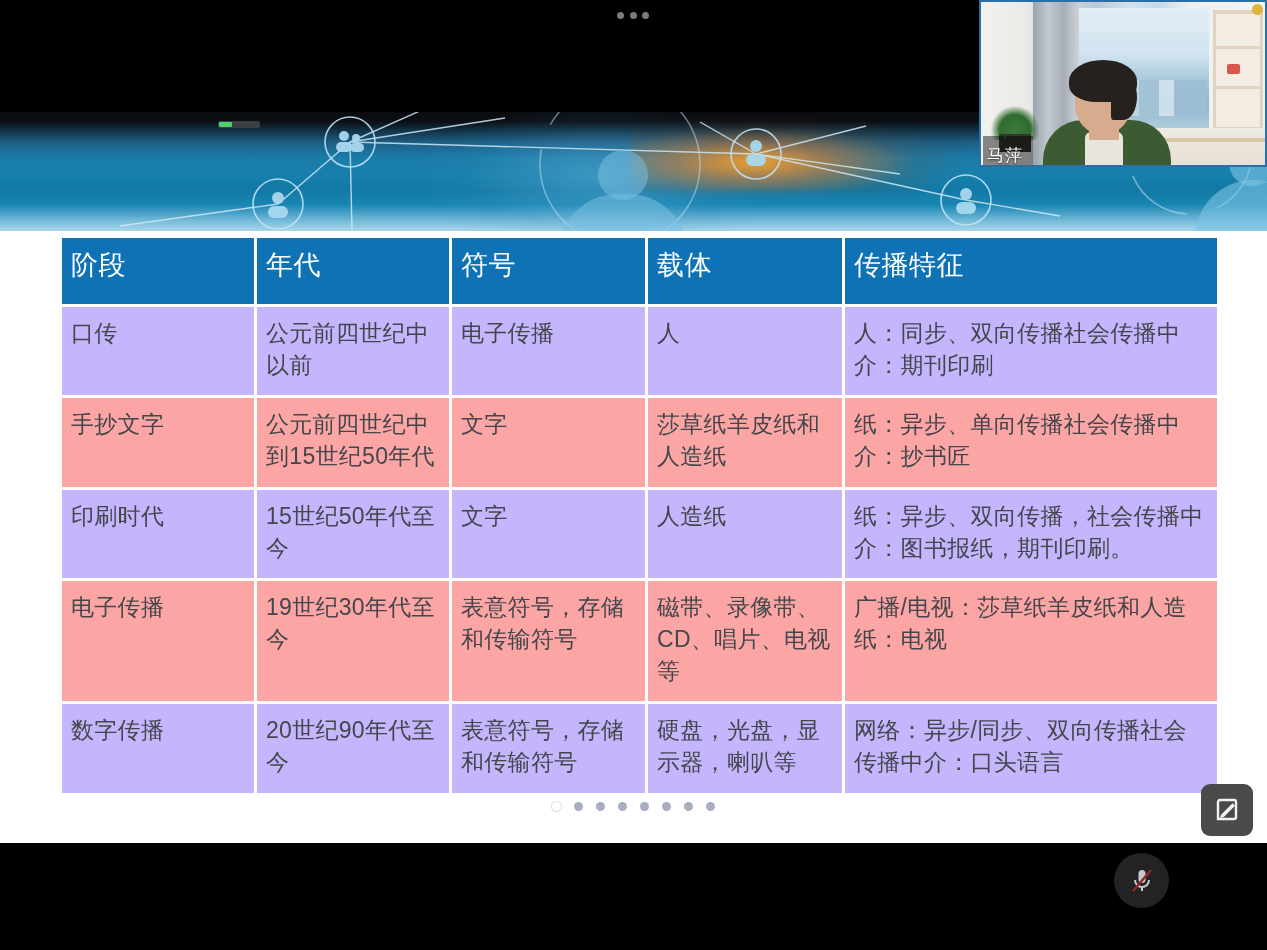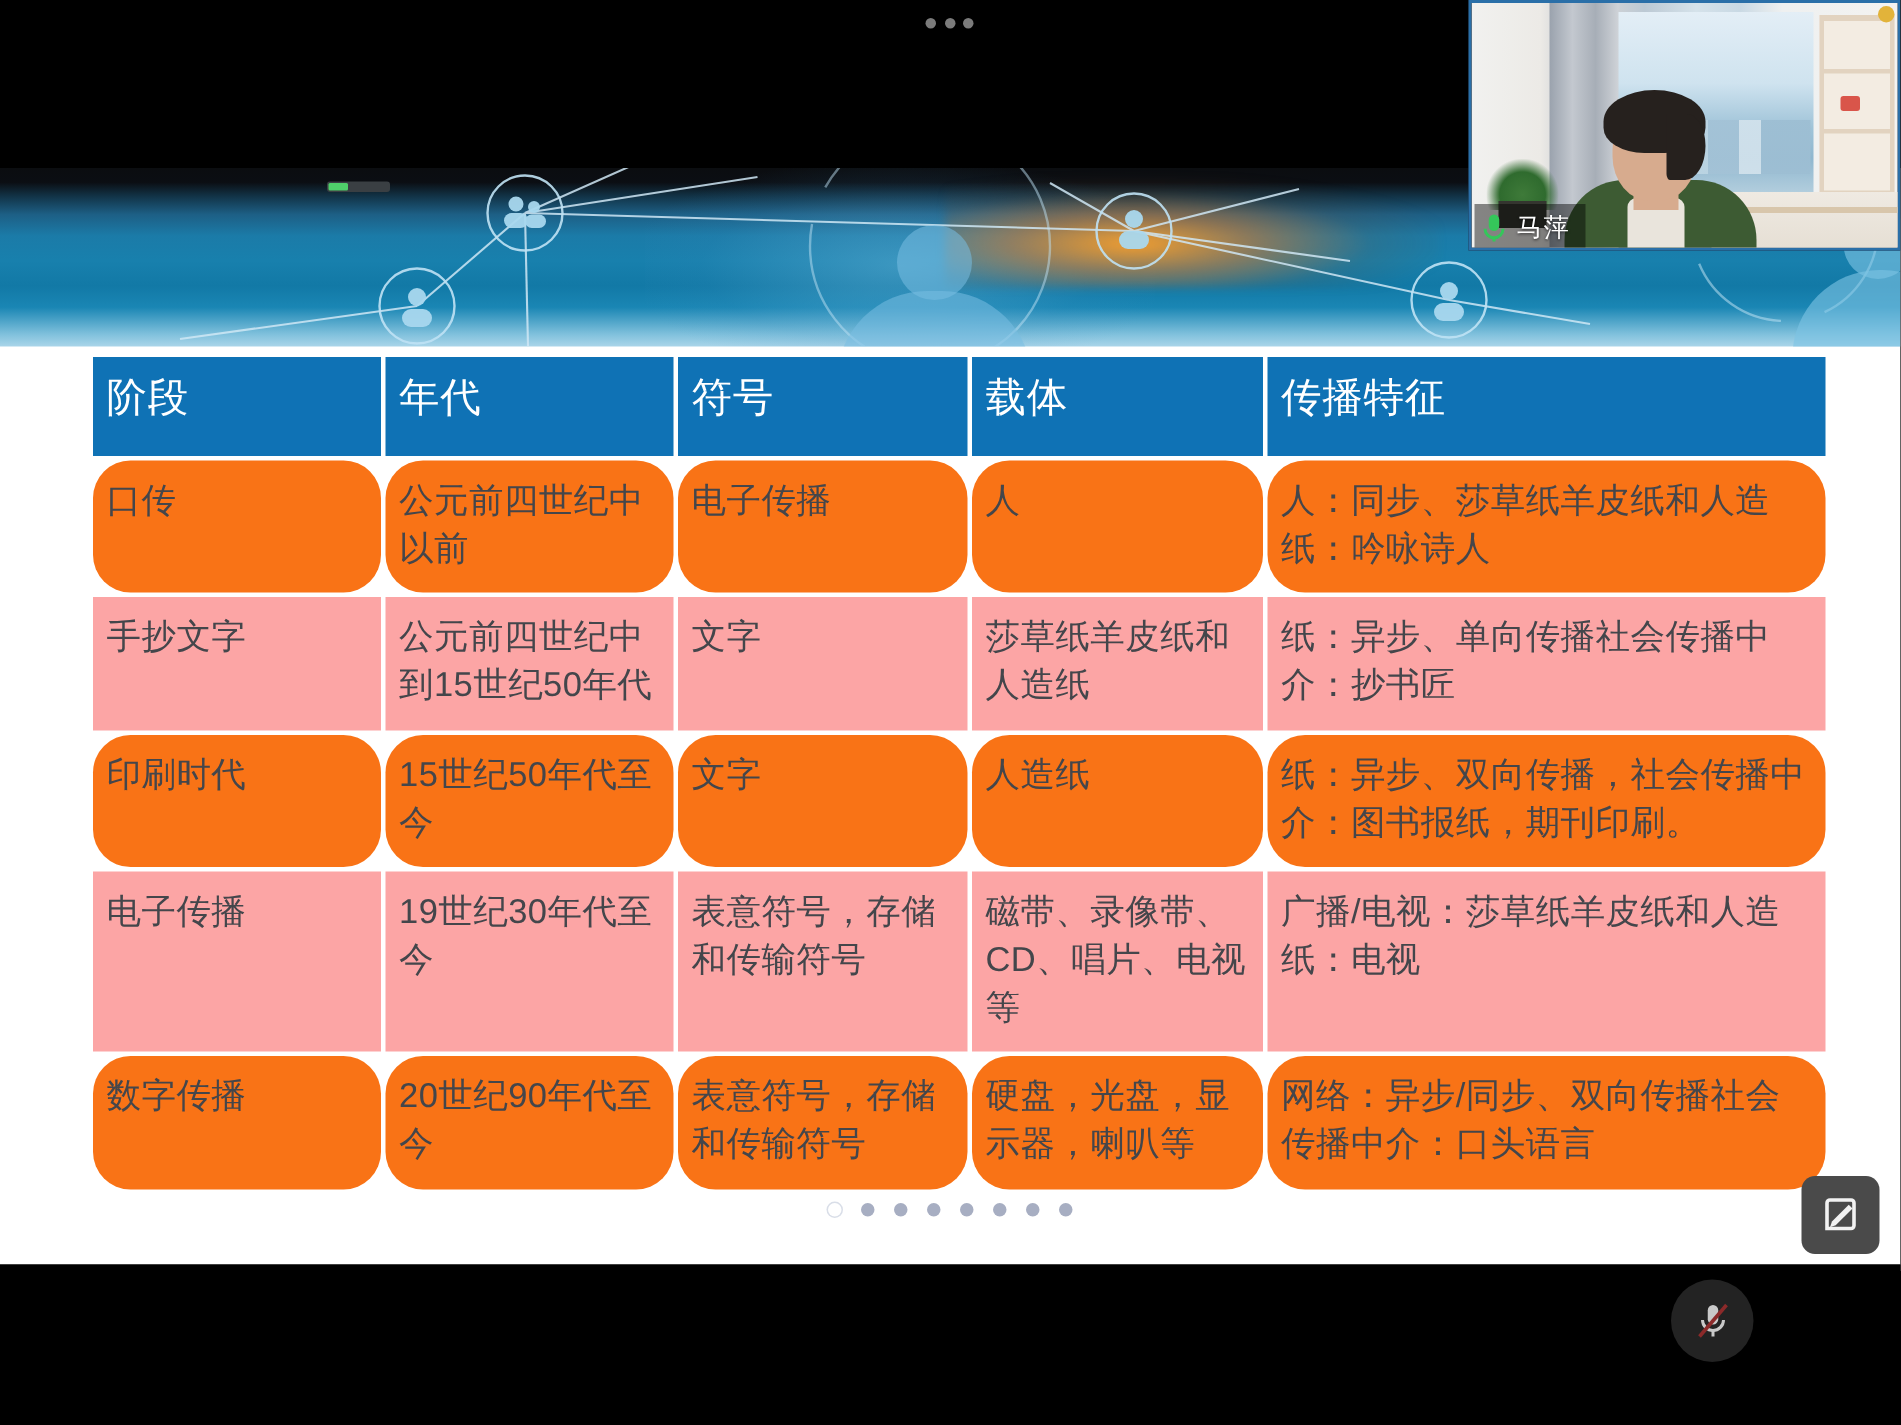--- a/index.html
+++ b/index.html
@@ -111,21 +111,21 @@
     line-height: 1.18;
     letter-spacing: .5px;
   }
   table.slide-table td {
     vertical-align: top; text-align: left;
     font-size: 23px; line-height: 1.38;
     color: #44464b;
     padding: 11px 9px 14px 9px;
     letter-spacing: .3px;
   }
-  tr.row-a td { background: #f97316; border-radius: 25px; }
+  tr.row-a td { background: #c4b5fd; }
   tr.row-b td { background: #fca5a5; }
 
   
   .dots {
     position: absolute; left: 0; top: 690px; width: 1267px;
     display: flex; justify-content: center; gap: 13px;
   }
   .dots i {
     width: 9px; height: 9px; border-radius: 50%;
     background: #a7aec2; display: block;
@@ -235,21 +235,21 @@
     background: #d7ab8e;
   }
   .vt-person-shirt {
     position: absolute; left: 104px; top: 130px; width: 38px; height: 38px;
     background: #e9e4dc; border-radius: 6px 6px 0 0;
   }
   .vt-badge {
     position: absolute; left: 2px; top: 134px;
     height: 31px; padding: 0 10px 0 4px;
     background: rgba(0,0,0,.45);
-    display: flex; align-items: center; gap: 6px;
+    display: flex; align-items: center; gap: 6px; flex-direction: column;
   }
   .vt-badge .name {
     color: #ffffff; font-size: 17px; letter-spacing: 1px;
     text-shadow: 0 1px 2px rgba(0,0,0,.7);
   }
   .vt-corner {
     position: absolute; right: 2px; top: 2px; width: 11px; height: 11px;
     border-radius: 50%; background: #e2b33a;
   }
 </style>
@@ -337,21 +337,21 @@
             <th>载体</th>
             <th>传播特征</th>
           </tr>
         </thead>
         <tbody>
           <tr class="row-a">
             <td>口传</td>
             <td>公元前四世纪中以前</td>
             <td>电子传播</td>
             <td>人</td>
-            <td>人：同步、莎草纸羊皮纸和人造纸：吟咏诗人</td>
+            <td>人：同步、双向传播社会传播中介：期刊印刷</td>
           </tr>
           <tr class="row-b">
             <td>手抄文字</td>
             <td>公元前四世纪中到15世纪50年代</td>
             <td>文字</td>
             <td>莎草纸羊皮纸和人造纸</td>
             <td>纸：异步、单向传播社会传播中介：抄书匠</td>
           </tr>
           <tr class="row-a">
             <td>印刷时代</td>

